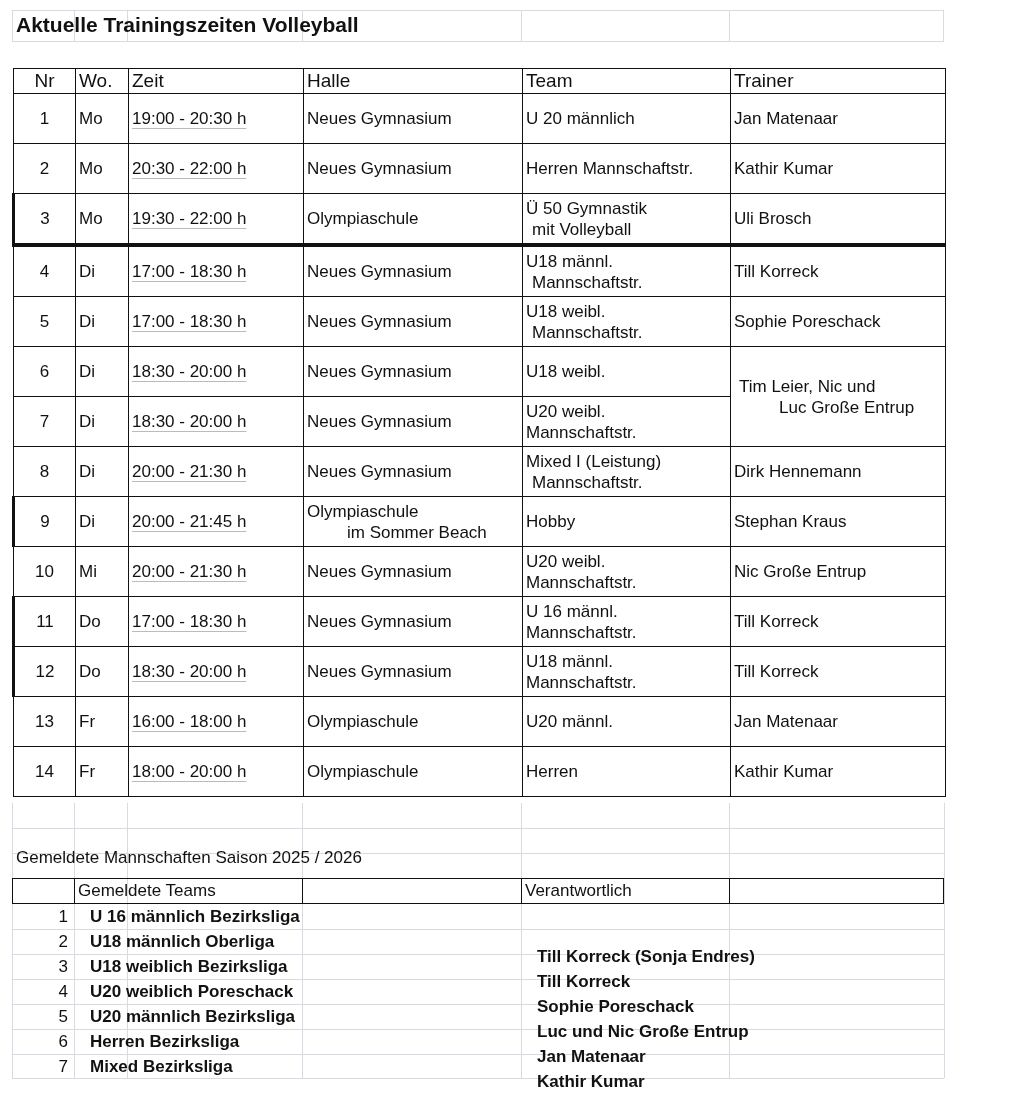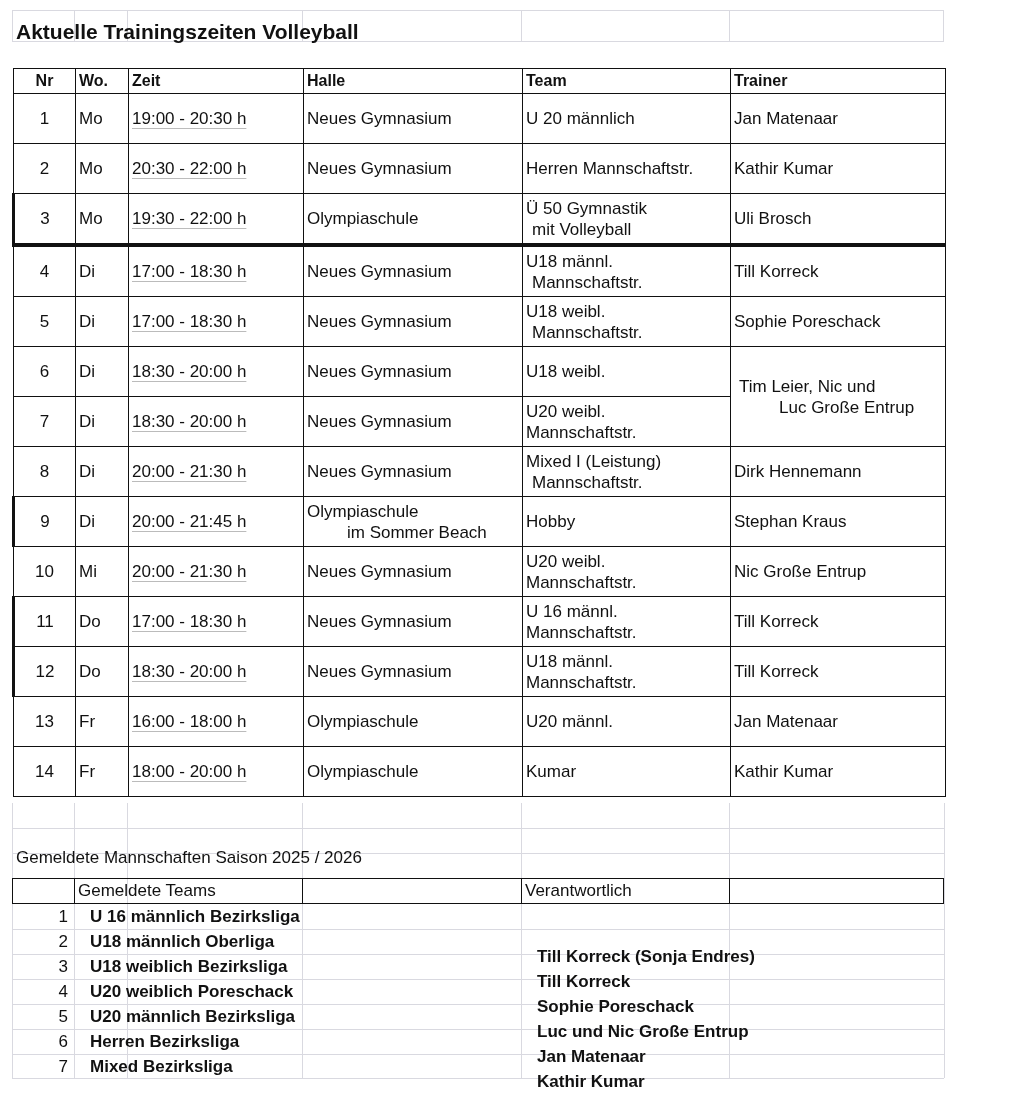--- a/index.html
+++ b/index.html
@@ -3,26 +3,26 @@
 <meta charset="utf-8">
 <style>
   html, body { margin:0; padding:0; background:#ffffff; }
   body { width:1013px; height:1100px; position:relative; overflow:hidden;
          font-family:"Liberation Sans", sans-serif; color:#111; }
   
   .gl { position:absolute; background:#d9d9e0; }
   
   .title { position:absolute; left:12px; top:10px; height:32px; width:932px;
            border:1px solid #d9d9e0; box-sizing:border-box; }
-  .title-text { position:absolute; left:16px; top:20px; font-size:21px; font-weight:bold; white-space:nowrap; }
+  .title-text { position:absolute; left:16px; top:13px; font-size:21px; font-weight:bold; white-space:nowrap; }
   
   table.main { position:absolute; left:12px; top:68px; border-collapse:collapse; table-layout:fixed; }
   table.main th, table.main td { border:1.5px solid #111; padding:0 3px; font-size:17px;
         vertical-align:middle; text-align:left; white-space:nowrap; overflow:visible; }
-  table.main th { height:24px; font-weight:bold; font-size:16px; }
+  table.main th { height:24px; font-weight:normal; font-size:19px; }
   table.main td { height:49px; line-height:21px; }
   table.main td.nr, table.main th.nr { text-align:center; }
   .time { text-decoration:underline; text-decoration-color:#bbbbbb; text-underline-offset:4px; }
   .ml { display:block; }
   .indent { padding-left:6px; }
   .indent2 { padding-left:40px; }
   tr.thick-bottom td { border-bottom:4px solid #111; }
   td.thick-left { border-left:3px solid #111 !important; }
   
   .section-title { position:absolute; left:16px; top:832px; font-size:17px; white-space:nowrap;margin-top:16px; }
@@ -230,21 +230,21 @@
       <td>Olympiaschule</td>
       <td>U20 männl.</td>
       <td>Jan Matenaar</td>
     </tr>
 
     <tr>
       <td class="nr">14</td>
       <td>Fr</td>
       <td><span class="time">18:00 - 20:00 h</span></td>
       <td>Olympiaschule</td>
-      <td>Kumar</td>
+      <td>Herren</td>
       <td>Kathir Kumar</td>
     </tr>
   </tbody>
 </table>
 
 <div class="section-title">Gemeldete Mannschaften Saison 2025 / 2026</div>
 
 <div class="teams-head" style="left:12px;width:63px;"></div>
 <div class="teams-head" style="left:74px;width:229px;"></div>
 <div class="teams-head" style="left:302px;width:220px;"></div>

